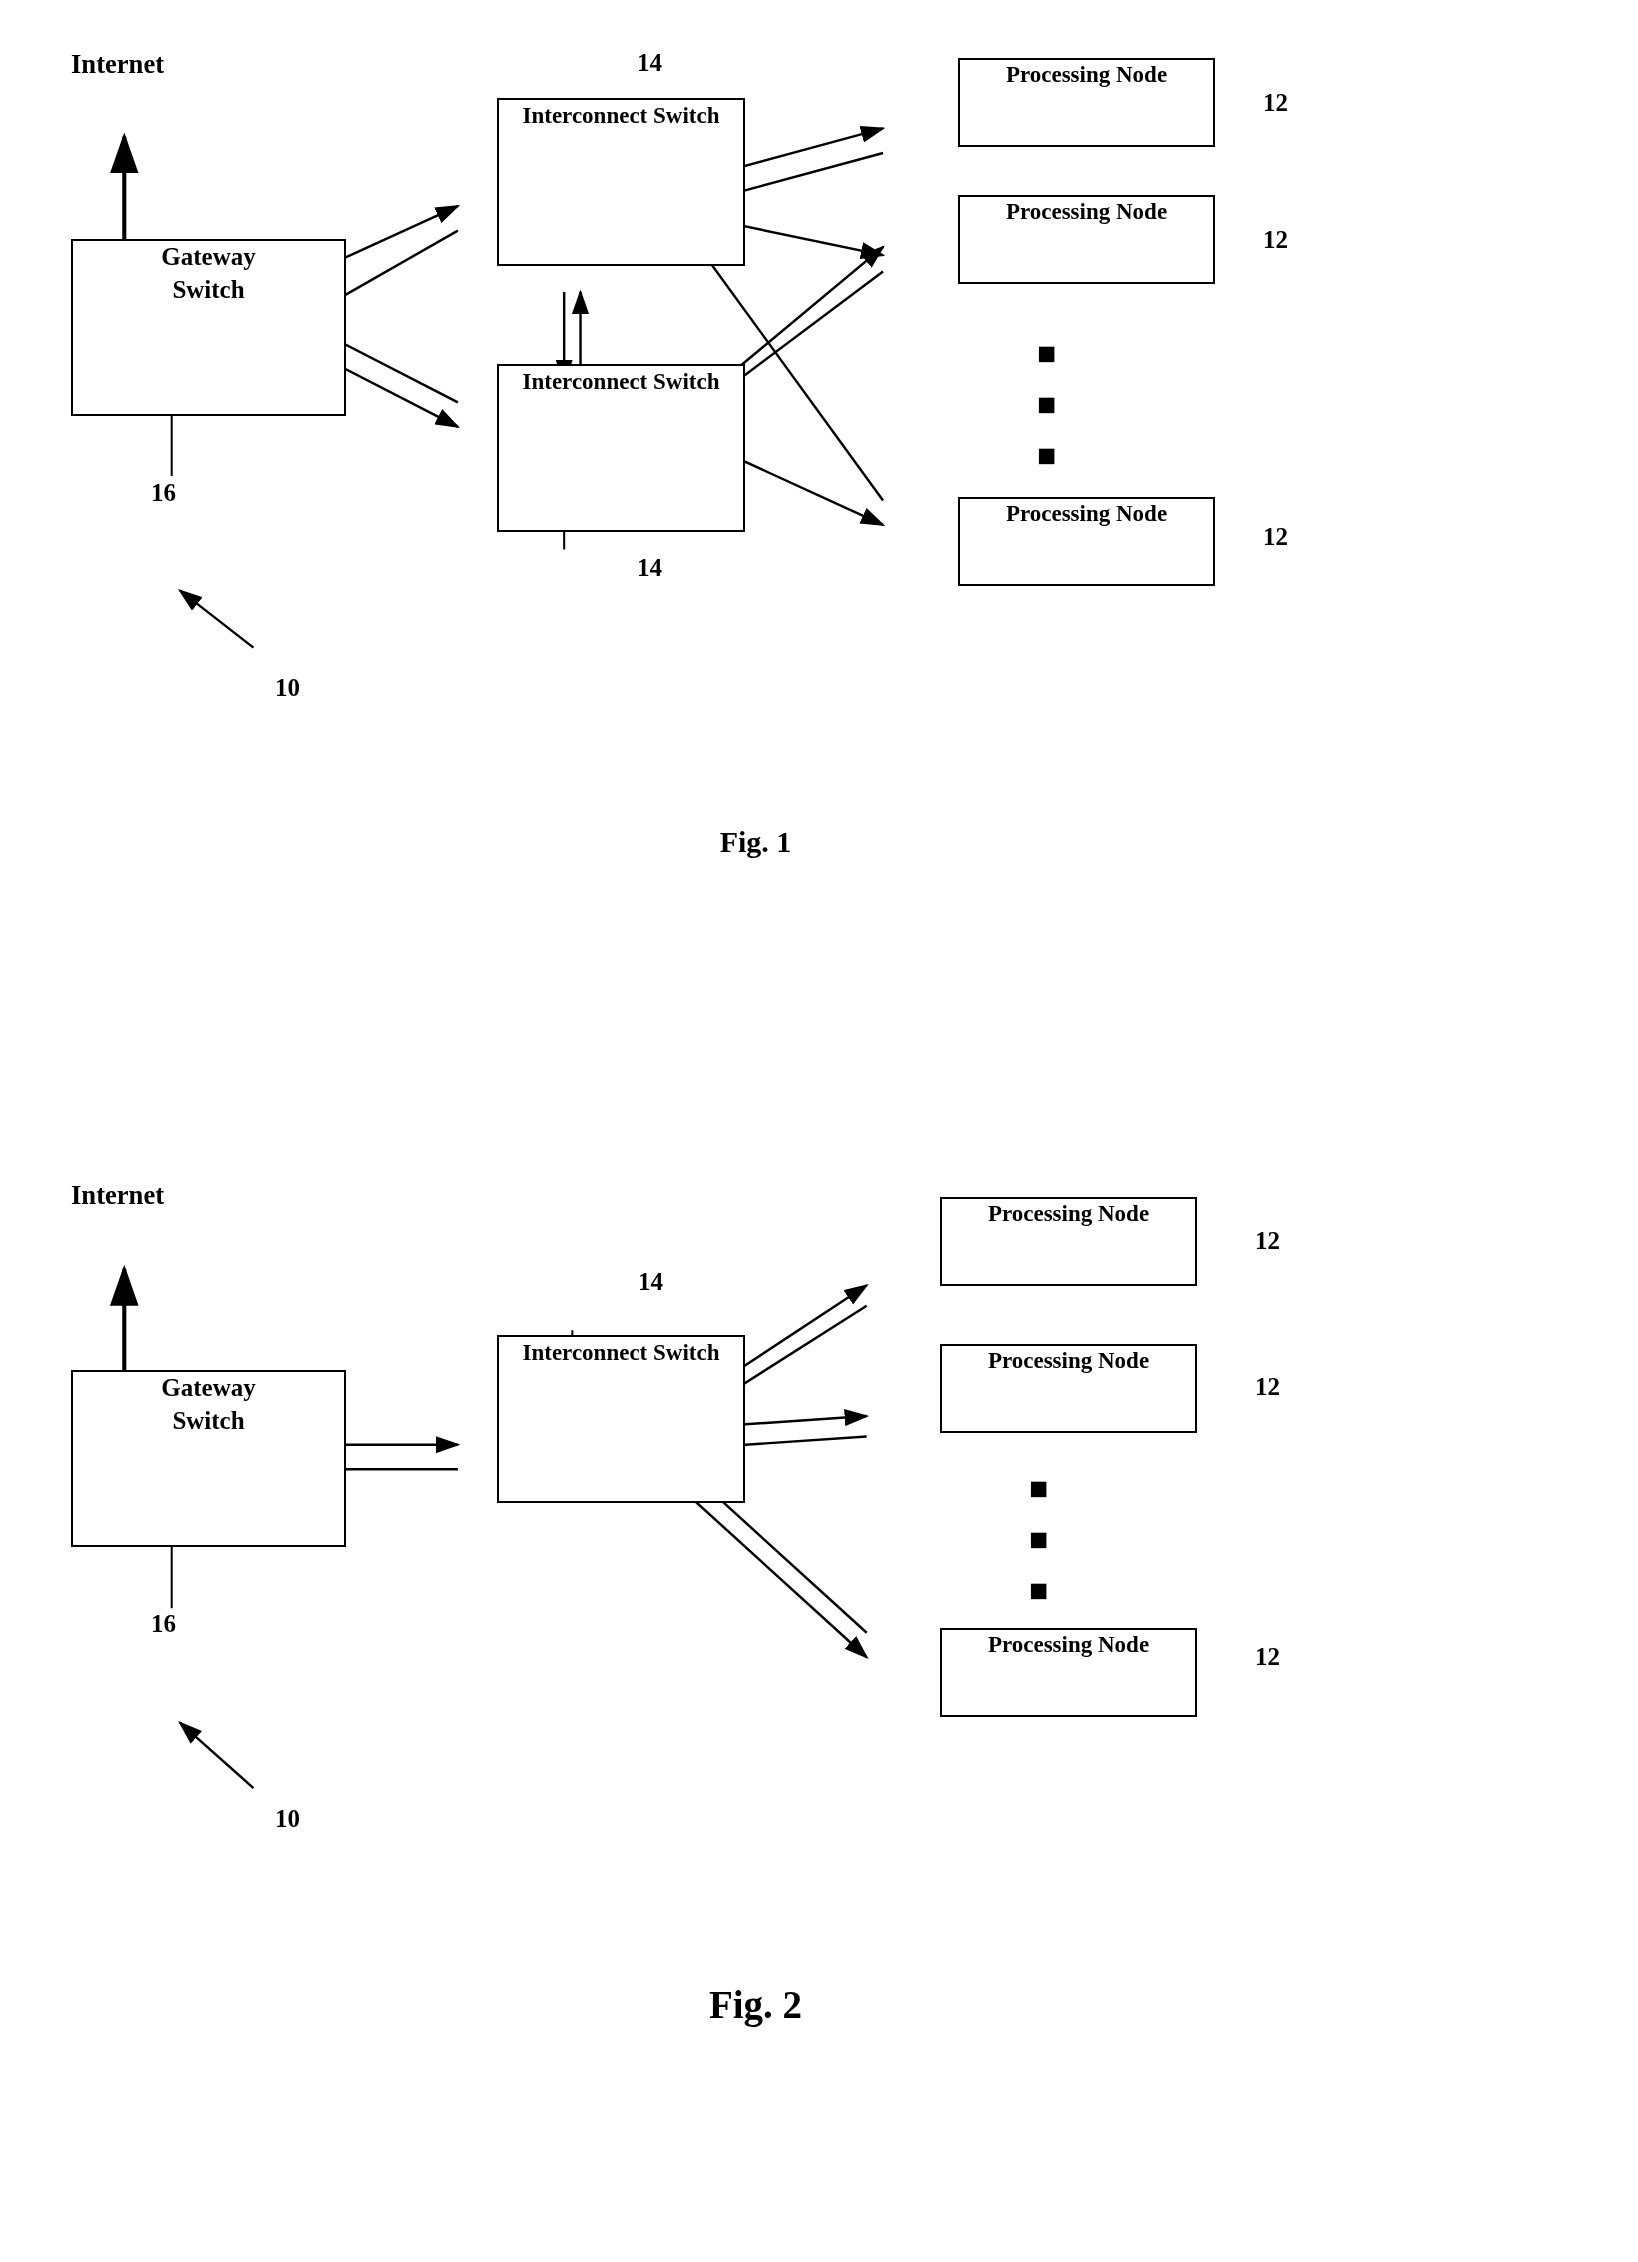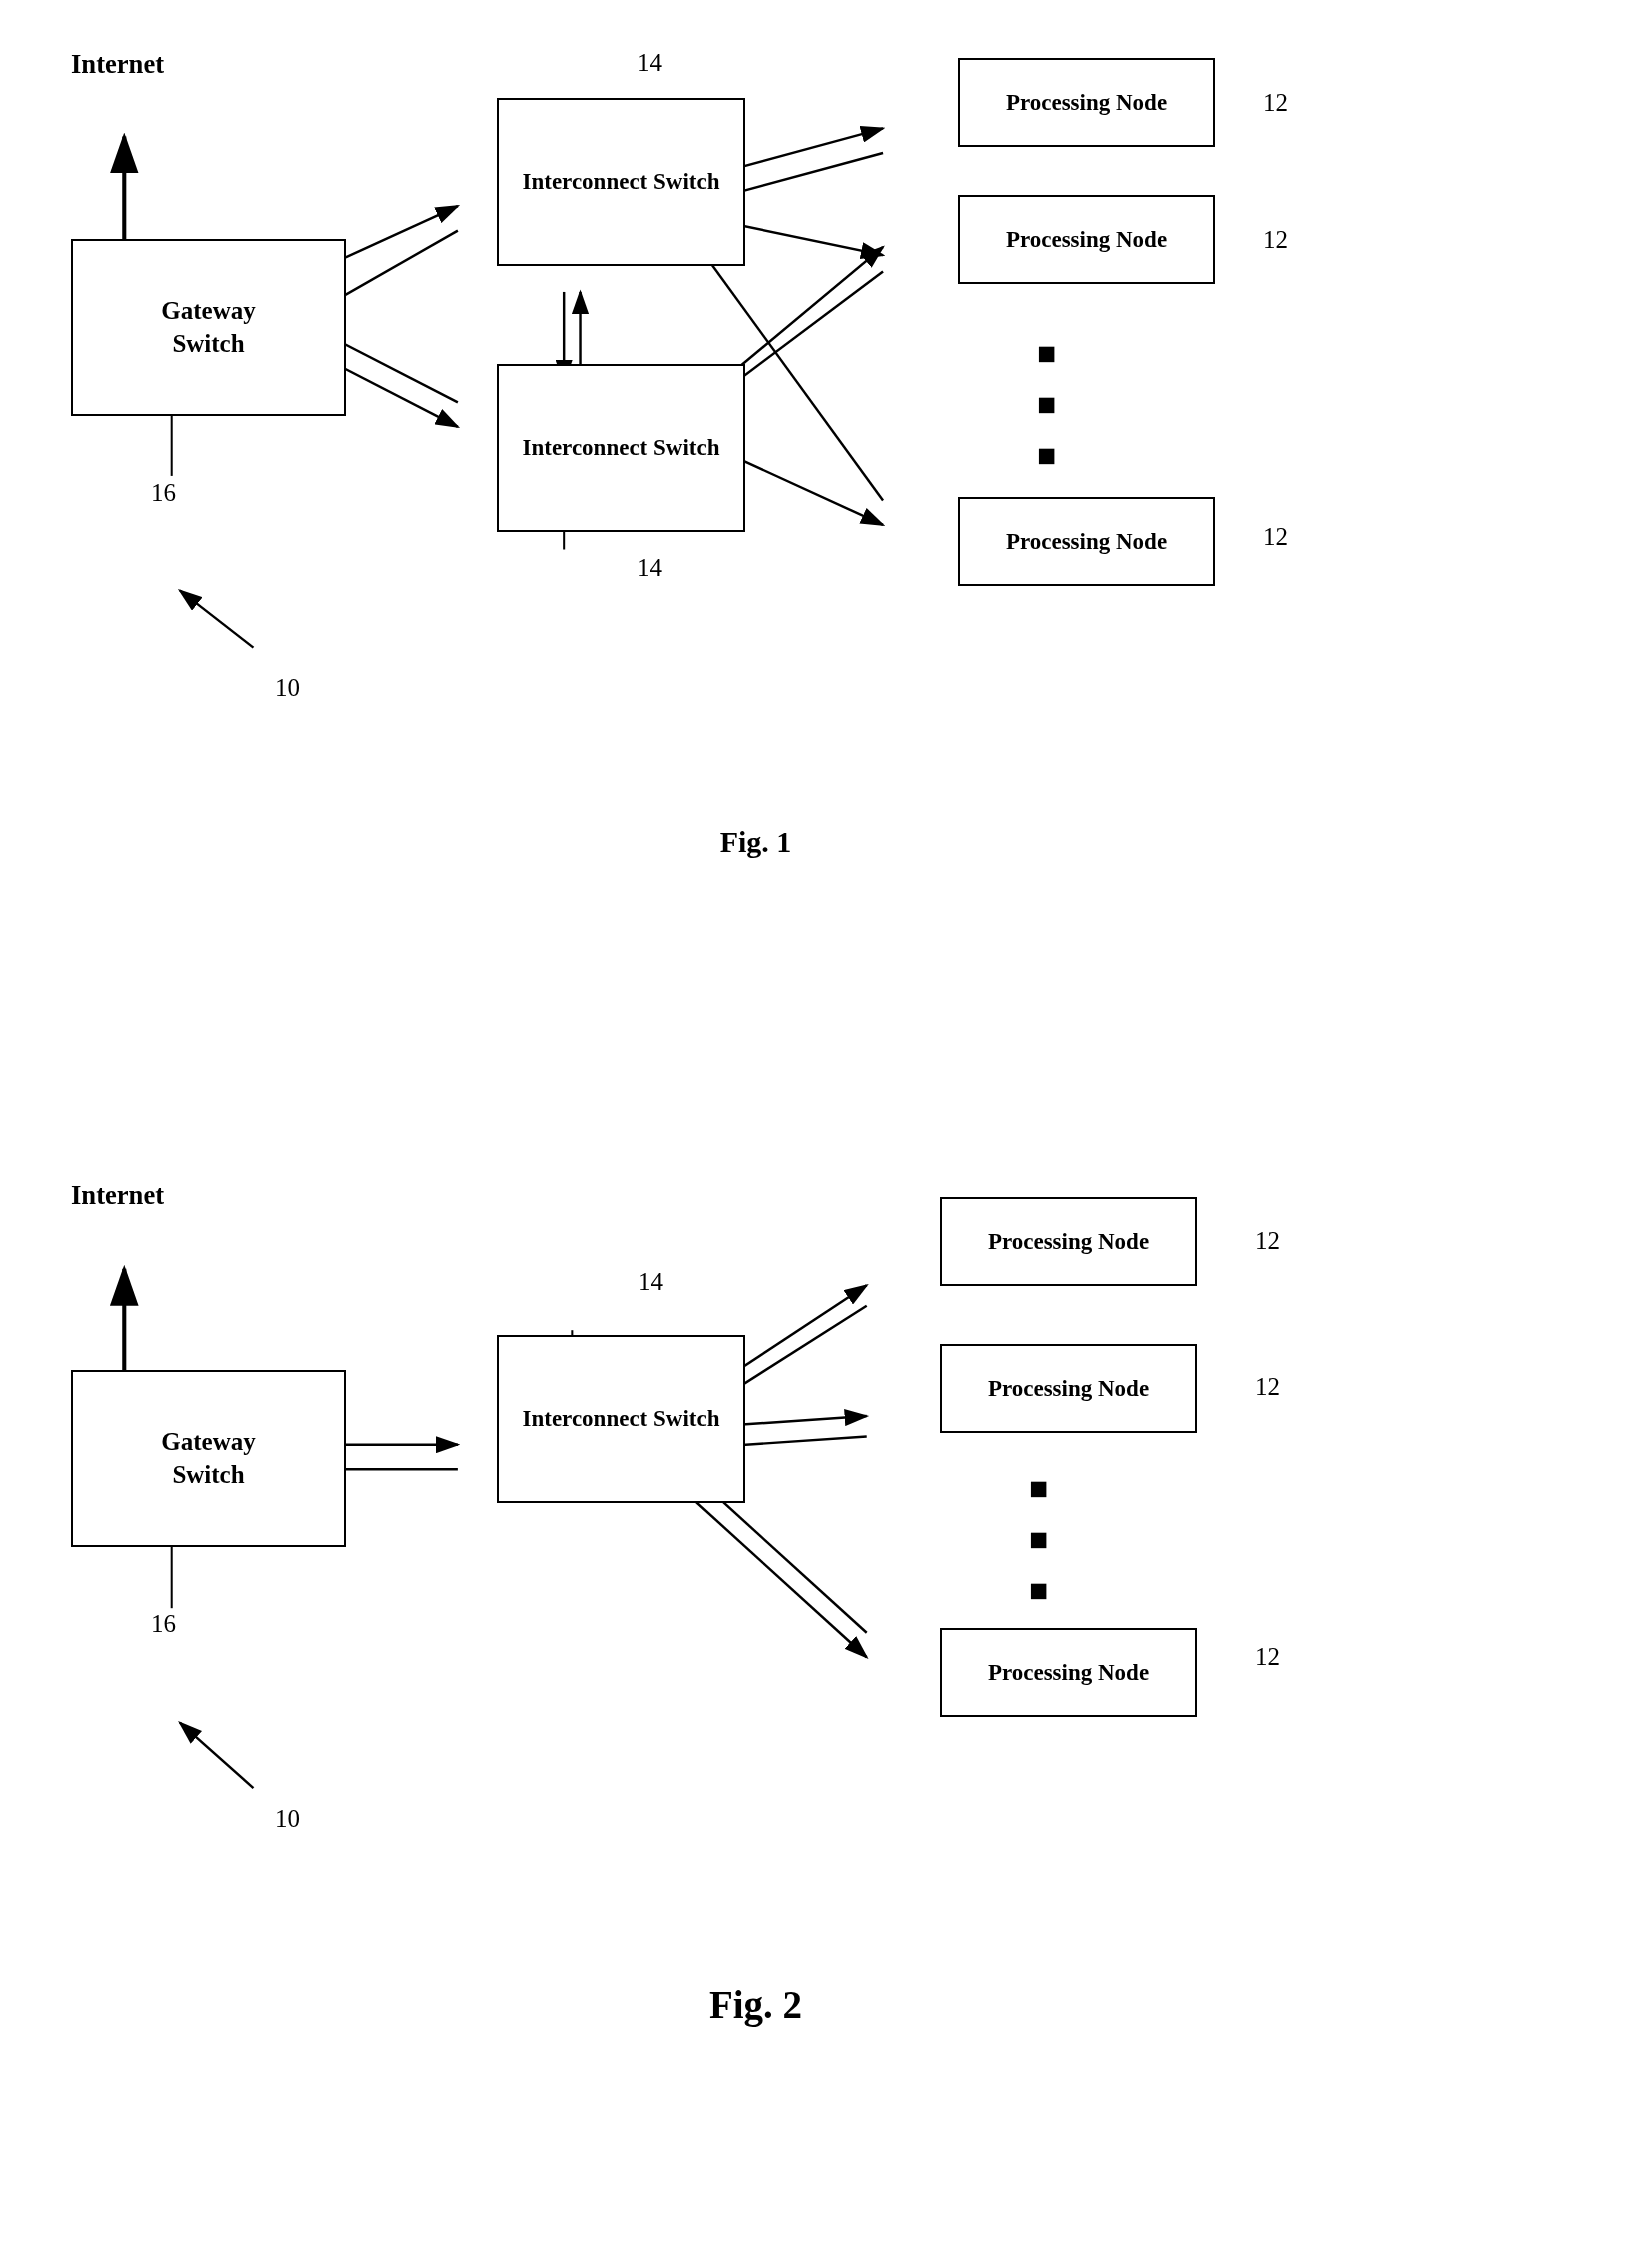--- a/index.html
+++ b/index.html
@@ -20,31 +20,30 @@
     .diagram-section {
       position: absolute;
       width: 100%;
     }
     
     .box {
       position: absolute;
       border: 2.7px solid #000;
       background: #fff;
       display: flex;
-      align-items: center;
       justify-content: center;
       text-align: center;
       font-size: 25px;
       font-weight: 600;
       line-height: 1.3;
     }
     .label-text {
       position: absolute;
       font-size: 23px;
-      font-weight: 400;
+      font-weight: 700;
     }
     .fig-label {
       position: absolute;
       font-size: 35px;
       font-weight: 700;
       text-align: center;
       width: 100%;
     }
     
     svg.diagram-svg {

